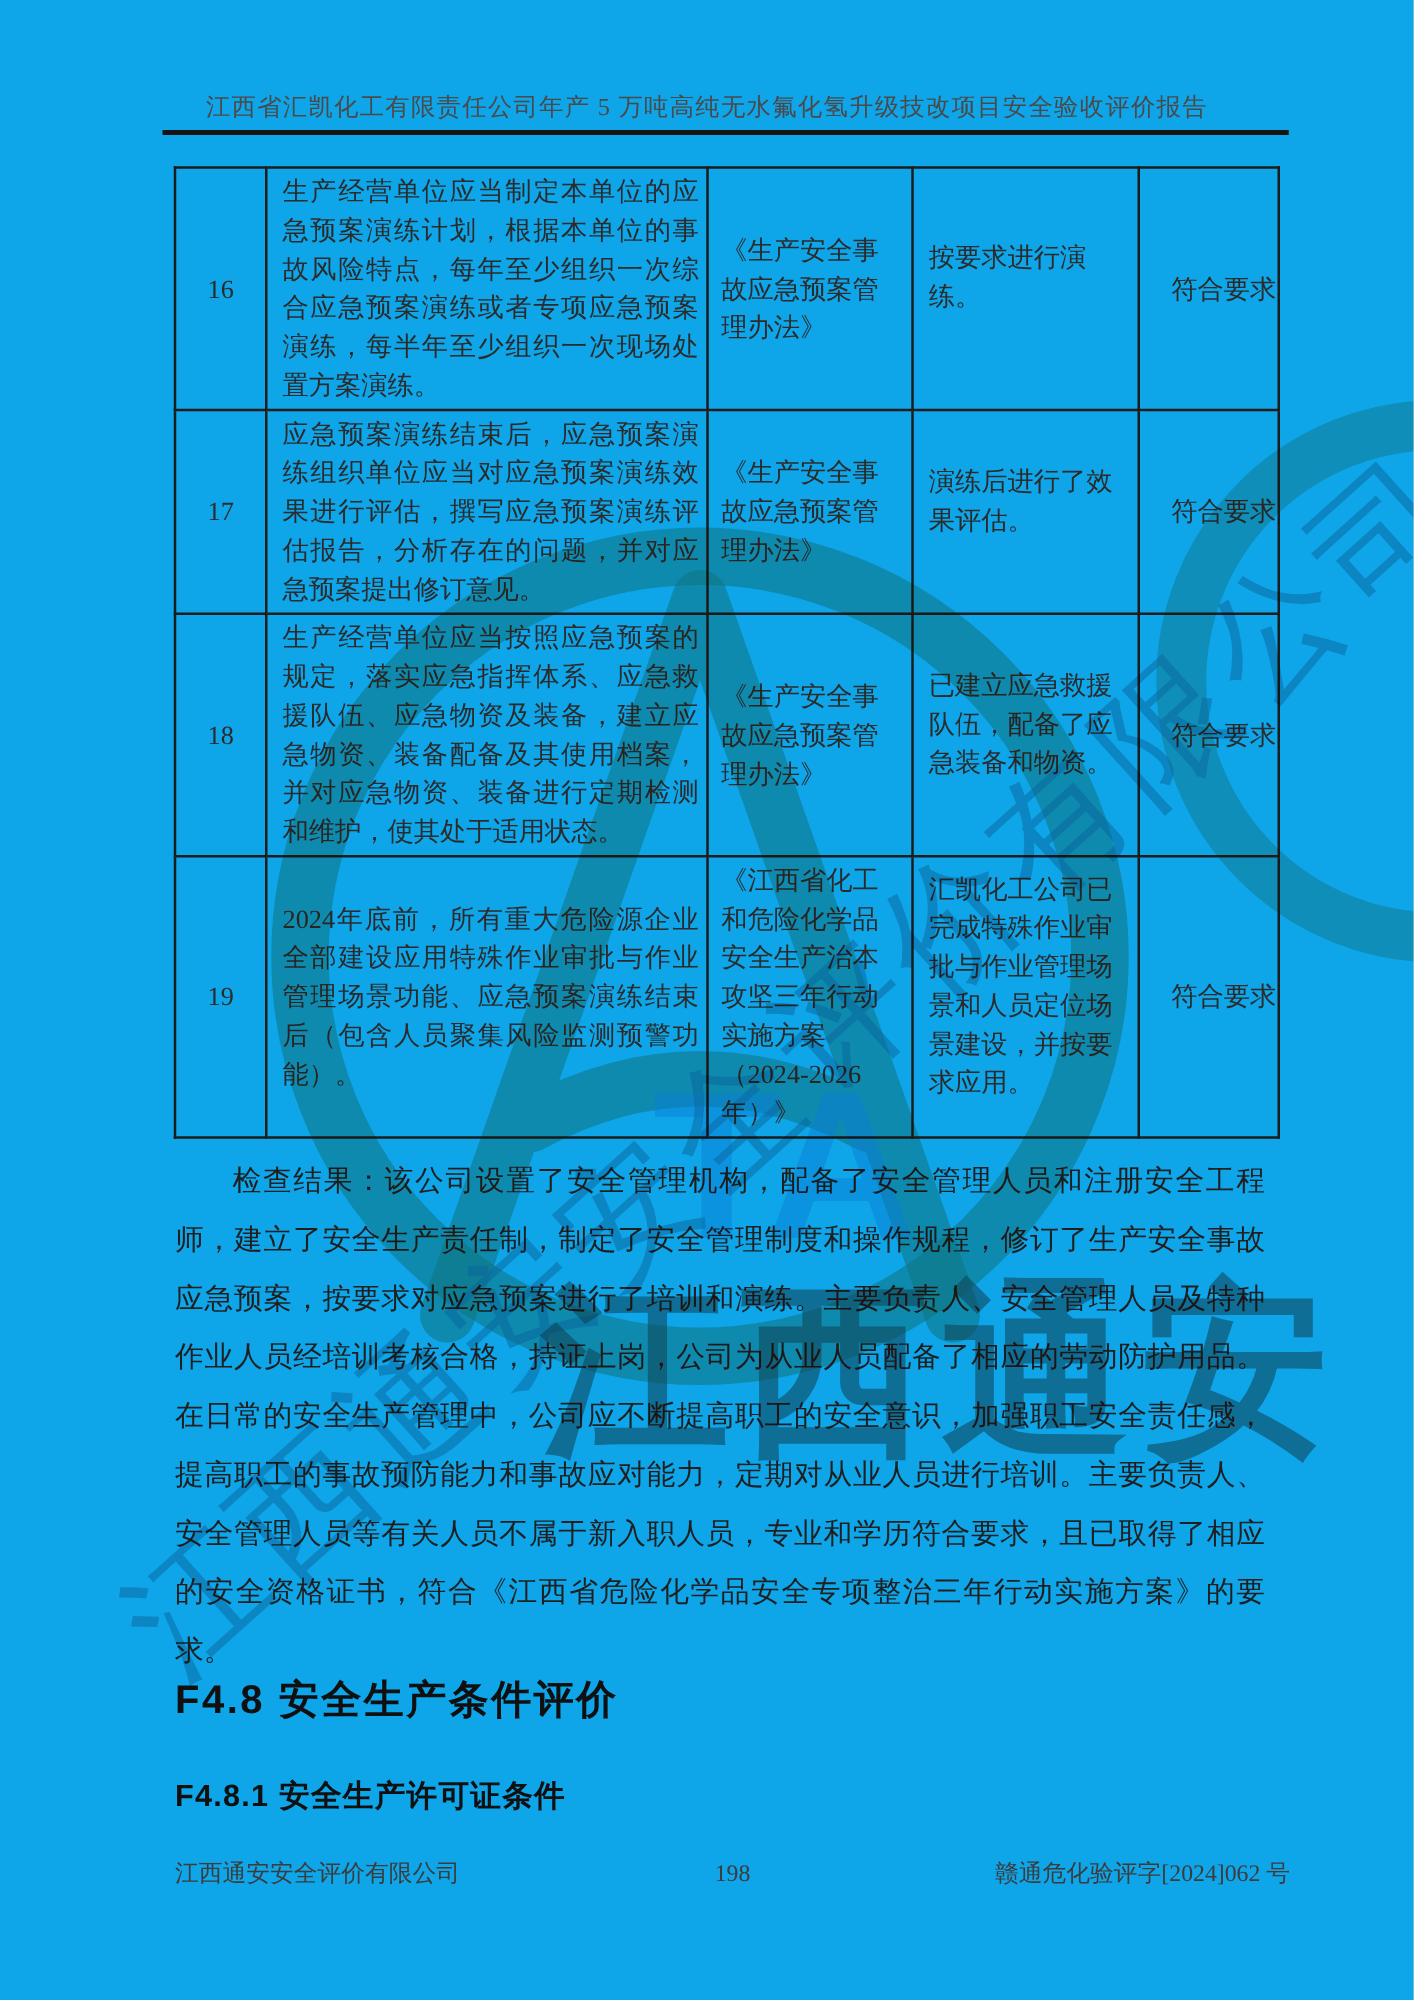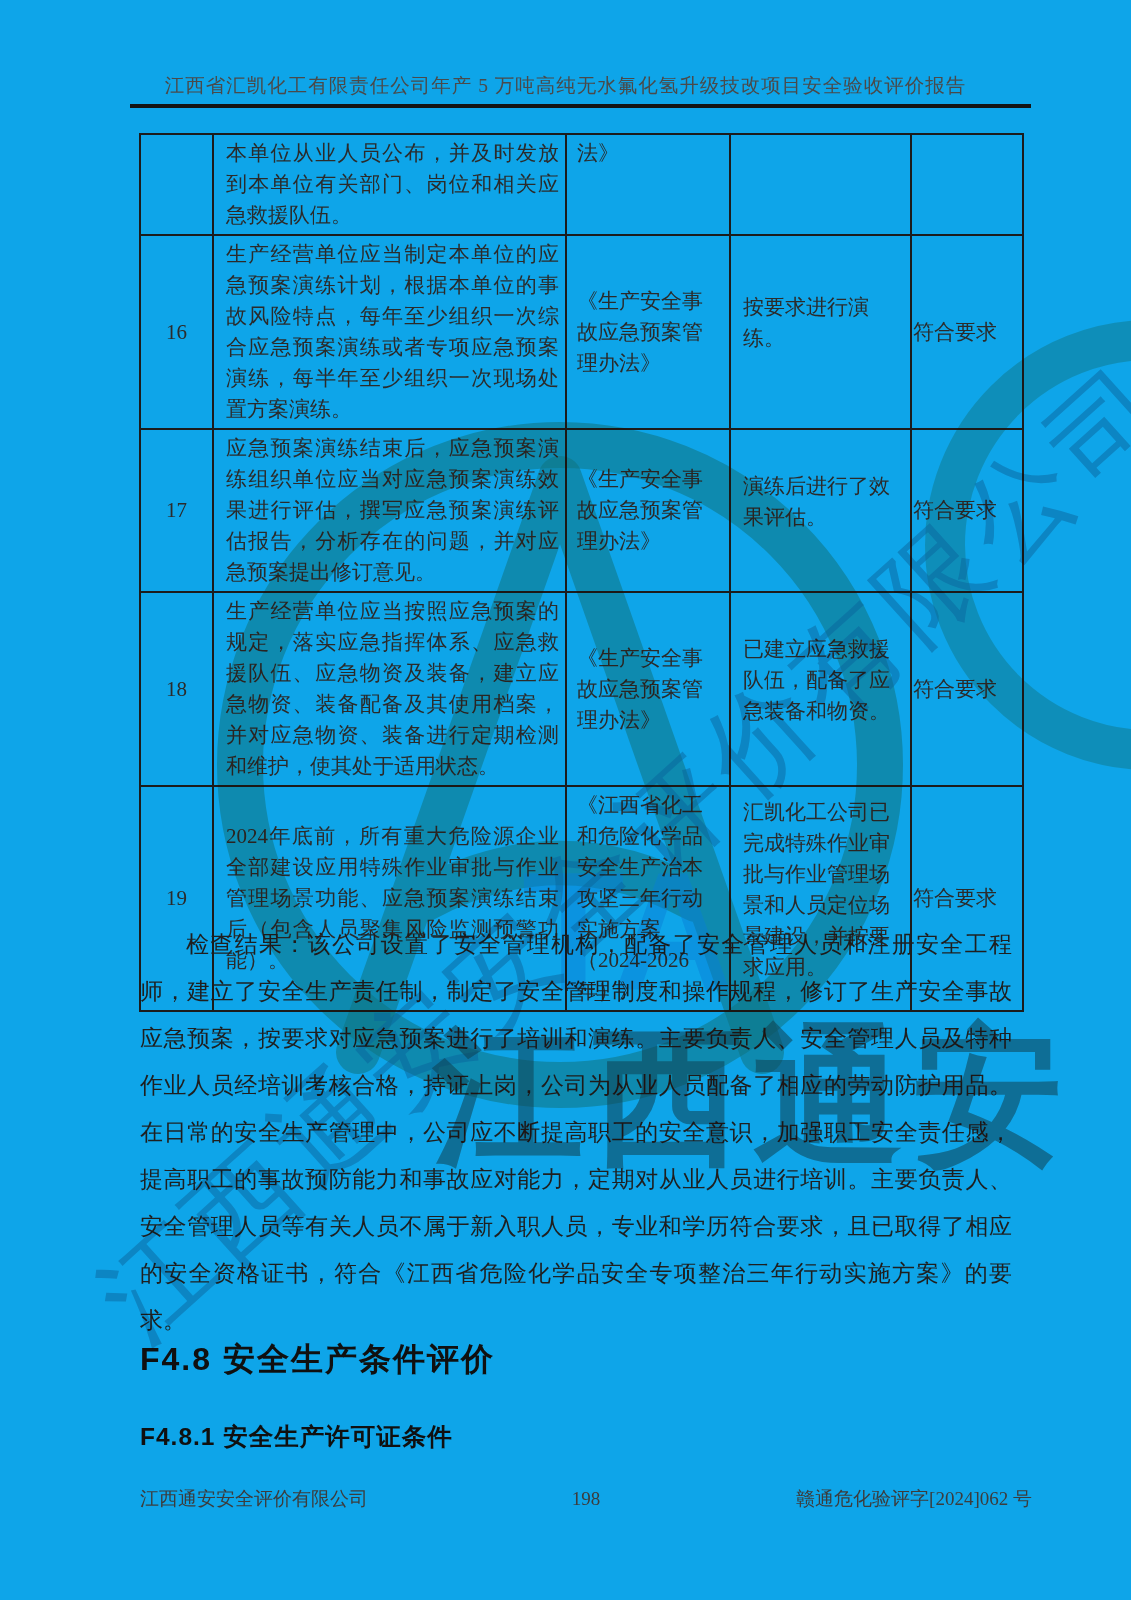--- a/index.html
+++ b/index.html
@@ -37,21 +37,21 @@
   }
   tr.h0{height:99px;}  tr.h0 td{vertical-align:top;}
   tr.h1{height:155px;}
   tr.h2{height:156px;}
   tr.h3{height:185px;}
   tr.h4{height:185px;}
   td.c-no{text-align:center;}
   td.c-req{text-align:justify;padding:3px 6px 3px 12px;}
   td.c-basis{text-align:left;padding:3px 6px 3px 10px;}
   td.c-sit{text-align:left;padding:3px 6px 21px 12px;}
-  td.c-con{text-align:left;}
+  td.c-con{text-align:right;}
   
   .check-paragraph{
     position:absolute;left:140px;top:921px;width:872px;
     font-size:23px;line-height:47px;
     text-align:justify;text-indent:2em;
     color:#1f1f1f;
   }
   
   .sec-heading{
     position:absolute;left:140px;top:1338px;
@@ -96,27 +96,20 @@
     <div class="tablewrap">
       <table class="insp">
         <colgroup>
           <col style="width:73px">
             <col style="width:353px">
             <col style="width:164px">
           <col style="width:181px">
             <col style="width:112px">
         </colgroup>
         <tbody>
-          <tr class="h0">
-            <td class="c-no"></td>
-            <td class="c-req">本单位从业人员公布，并及时发放到本单位有关部门、岗位和相关应急救援队伍。</td>
-            <td class="c-basis">法》</td>
-            <td class="c-sit"></td>
-            <td class="c-con"></td>
-          </tr>
           <tr class="h1">
             <td class="c-no">16</td>
             <td class="c-req">生产经营单位应当制定本单位的应急预案演练计划，根据本单位的事故风险特点，每年至少组织一次综合应急预案演练或者专项应急预案演练，每半年至少组织一次现场处置方案演练。</td>
             <td class="c-basis">《生产安全事故应急预案管理办法》</td>
             <td class="c-sit">按要求进行演练。</td>
             <td class="c-con">符合要求</td>
           </tr>
           <tr class="h2">
             <td class="c-no">17</td>
             <td class="c-req">应急预案演练结束后，应急预案演练组织单位应当对应急预案演练效果进行评估，撰写应急预案演练评估报告，分析存在的问题，并对应急预案提出修订意见。</td>

